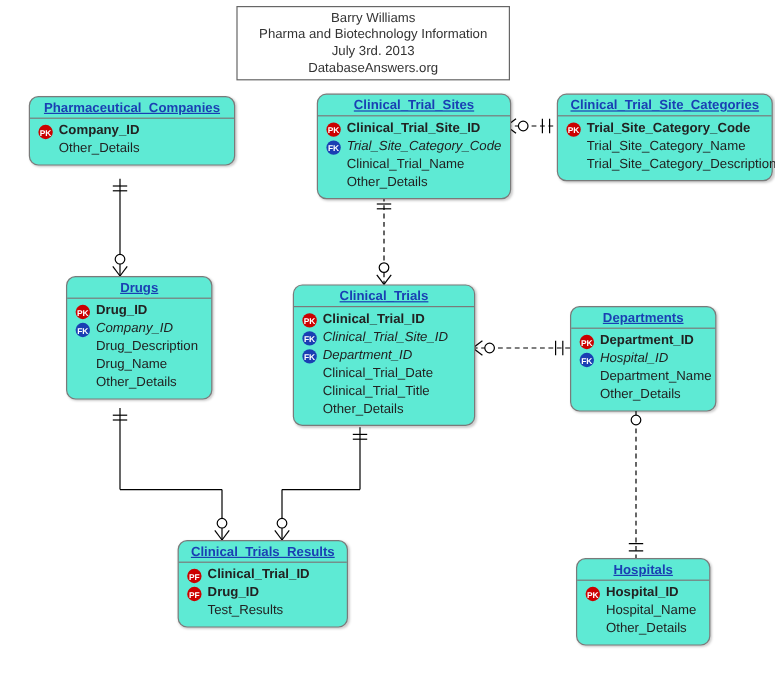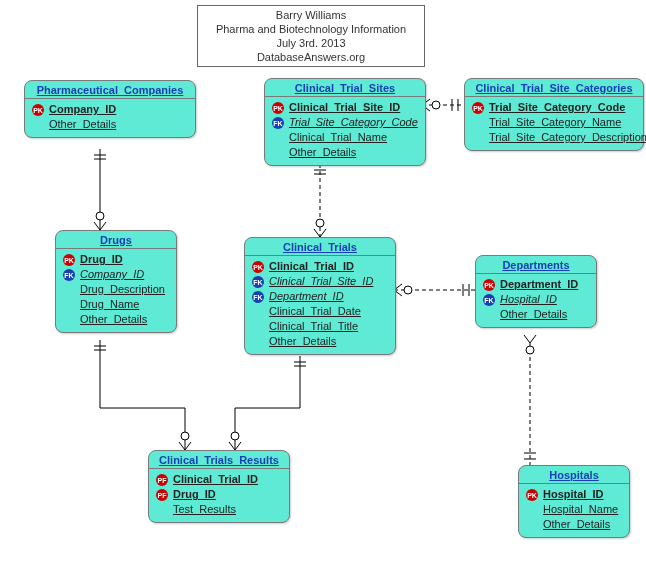--- a/index.html
+++ b/index.html
@@ -51,21 +51,20 @@
     width: 14px;
     height: 14px;
     flex-shrink: 0;
     margin-right: 4px;
     display: inline-flex;
     align-items: center;
     justify-content: center;
   }
   .attr {
     color: #222;
-    text-decoration: underline;
   }
   .bold { font-weight: bold; }
   .italic { font-style: italic; }
   svg.conn {
     position: absolute;
     top: 0;
     left: 0;
     width: 646px;
     height: 561px;
     pointer-events: none;
@@ -318,20 +317,24 @@
         <span class="key">
           <svg width="14" height="14">
             <circle cx="7" cy="7" r="6" fill="#1a3fb3"></circle>
             <text x="7" y="10" text-anchor="middle" font-size="7" fill="#fff" font-family="Arial" font-weight="bold">FK</text>
           </svg>
         </span>
         <span class="attr italic">Hospital_ID</span>
       </div>
       <div class="row">
         <span class="key"></span>
+        <span class="attr">Department_Name</span>
+      </div>
+      <div class="row">
+        <span class="key"></span>
         <span class="attr">Other_Details</span>
       </div>
     </div>
 </div>
 
 <div class="entity" style="left:148px; top:450px; width:140px;">
   <div class="entity-title">Clinical_Trials_Results</div>
   <div class="entity-body">
       <div class="row">
         <span class="key">
@@ -351,21 +354,21 @@
         </span>
         <span class="attr bold">Drug_ID</span>
       </div>
       <div class="row">
         <span class="key"></span>
         <span class="attr">Test_Results</span>
       </div>
     </div>
 </div>
 
-<div class="entity" style="left:480px; top:465px; width:110px;margin-left:38px;">
+<div class="entity" style="left:480px; top:465px; width:110px;">
   <div class="entity-title">Hospitals</div>
   <div class="entity-body">
       <div class="row">
         <span class="key">
           <svg width="14" height="14">
             <circle cx="7" cy="7" r="6" fill="#c00"></circle>
             <text x="7" y="10" text-anchor="middle" font-size="7" fill="#fff" font-family="Arial" font-weight="bold">PK</text>
           </svg>
         </span>
         <span class="attr bold">Hospital_ID</span>

